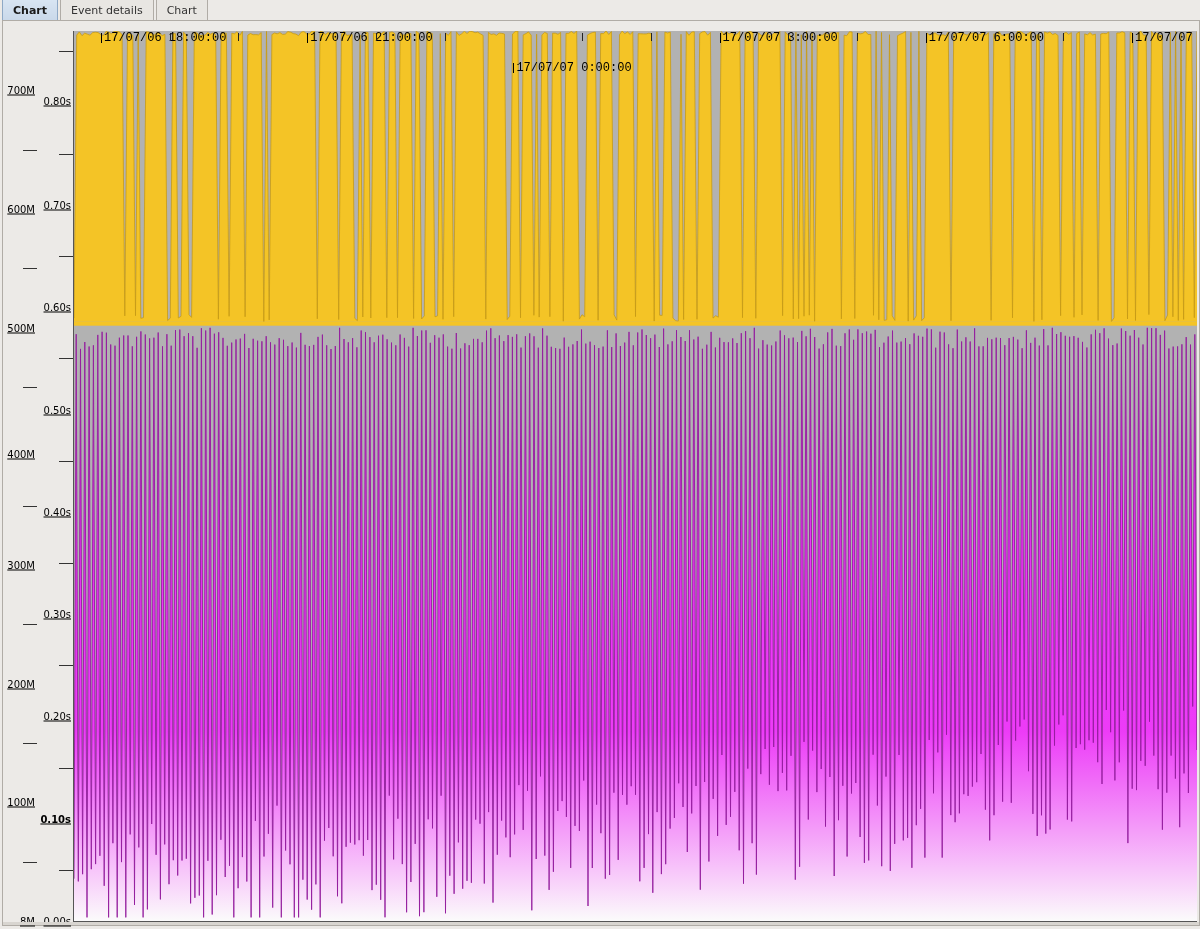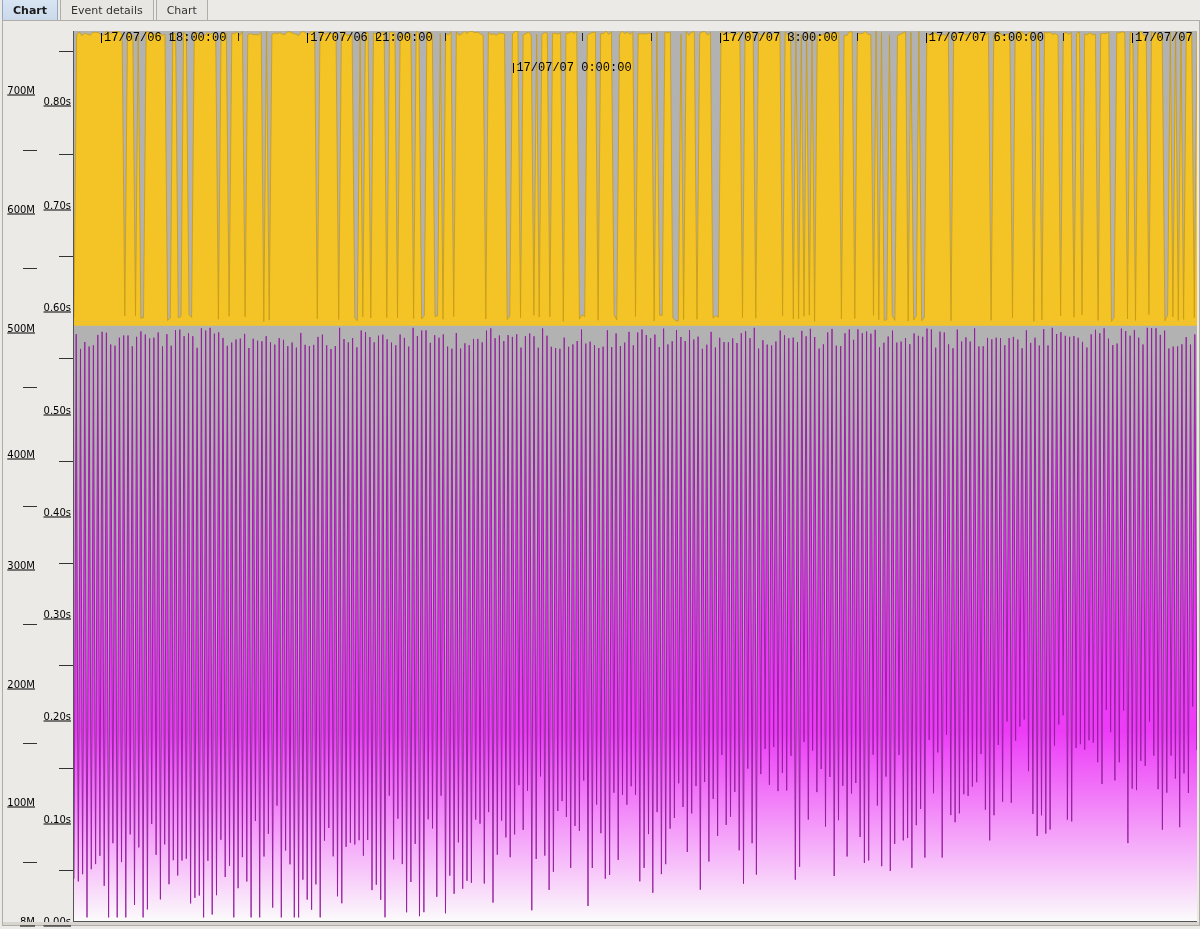--- a/index.html
+++ b/index.html
@@ -151,21 +151,21 @@
       <div class="ytick-minor" style="top: 712px; right: 0px;"></div>
       <div class="ytick-minor" style="top: 593.333px; right: 0px;"></div>
       <div class="ytick-minor" style="top: 474.667px; right: 0px;"></div>
       <div class="ytick-minor" style="top: 356px; right: 0px;"></div>
       <div class="ytick-minor" style="top: 237.333px; right: 0px;"></div>
       <div class="ytick-minor" style="top: 118.667px; right: 0px;"></div>
     </div>
 
   <div class="yaxis-right" id="yaxis-right">
       <div class="ytick" style="top: 890px;">0.00s</div>
-      <div class="ytick" style="top: 787.701px;">0.10s</div>
+      <div class="ytick" style="top: 787.701px; font-weight: bold;">0.10s</div>
       <div class="ytick" style="top: 685.402px; margin-left: 28px;">0.20s</div>
       <div class="ytick" style="top: 583.103px;">0.30s</div>
       <div class="ytick" style="top: 480.805px; margin-left: 24px;">0.40s</div>
       <div class="ytick" style="top: 378.506px;">0.50s</div>
       <div class="ytick" style="top: 276.207px;">0.60s</div>
       <div class="ytick" style="top: 173.908px;">0.70s</div>
       <div class="ytick" style="top: 70px;">0.80s</div>
       <div class="ytick-minor" style="top: 838.851px; right: 0px;"></div>
       <div class="ytick-minor" style="top: 736.552px; right: 0px;"></div>
       <div class="ytick-minor" style="top: 634.253px; right: 0px;"></div>

